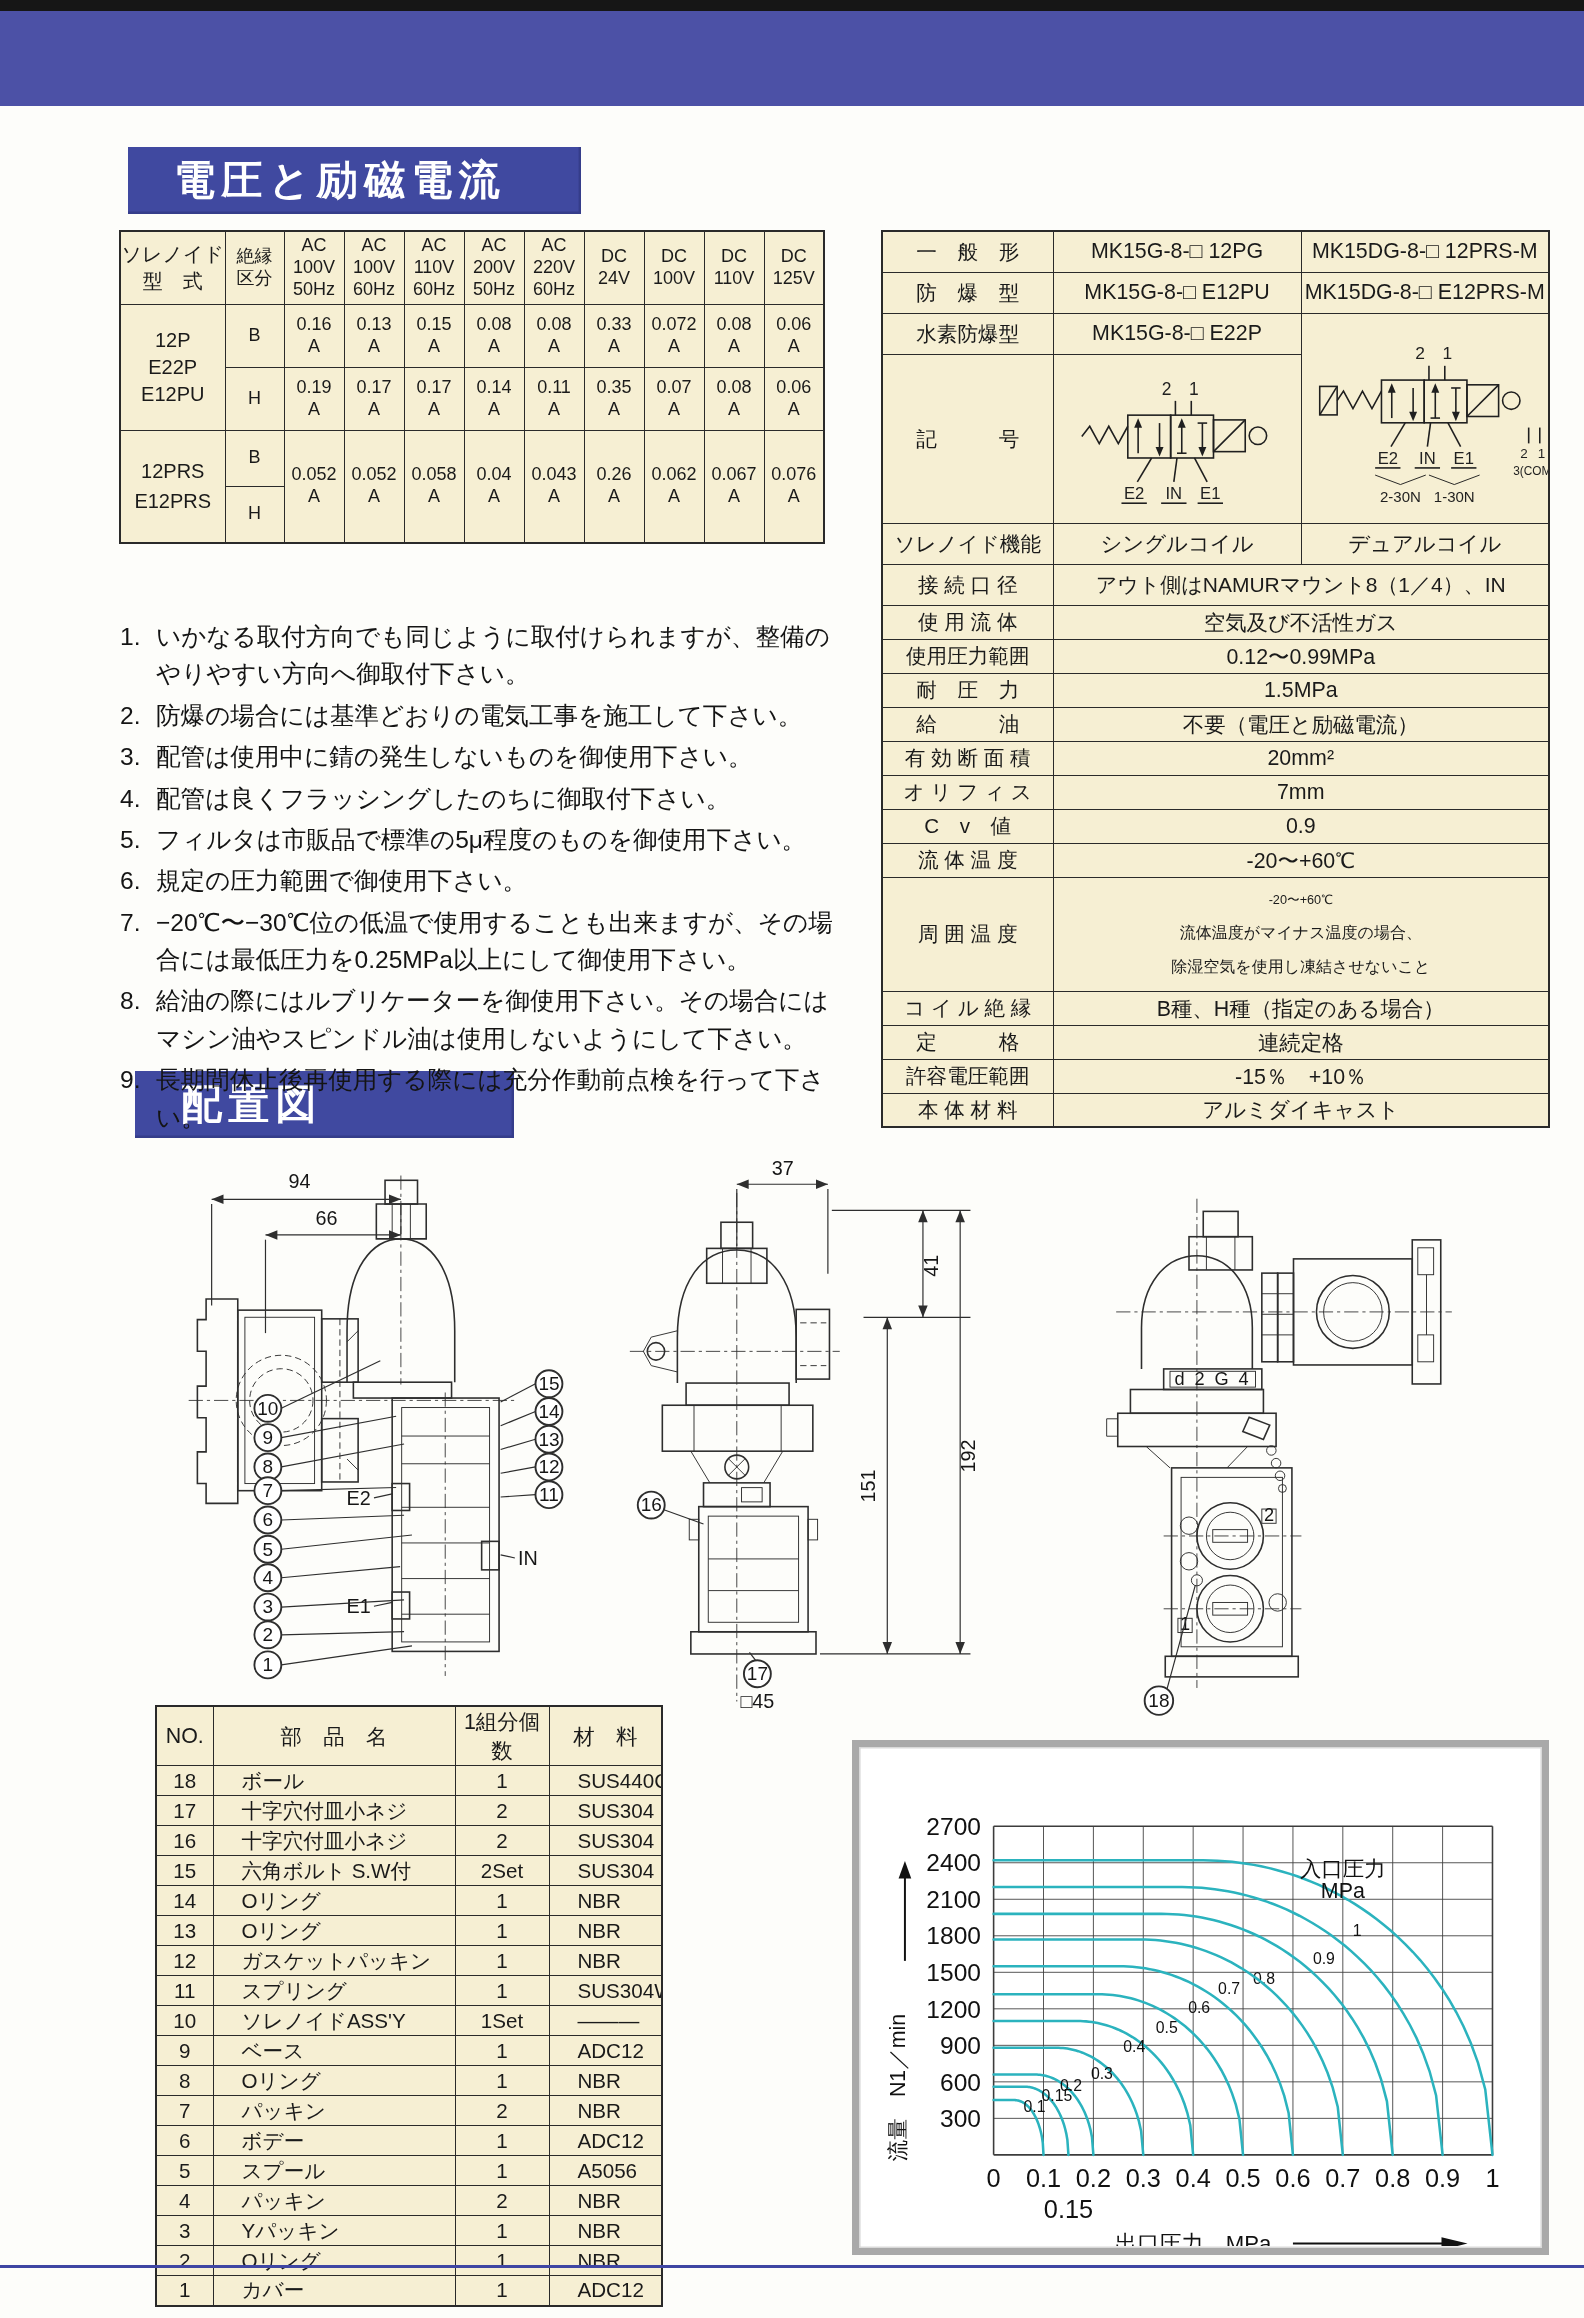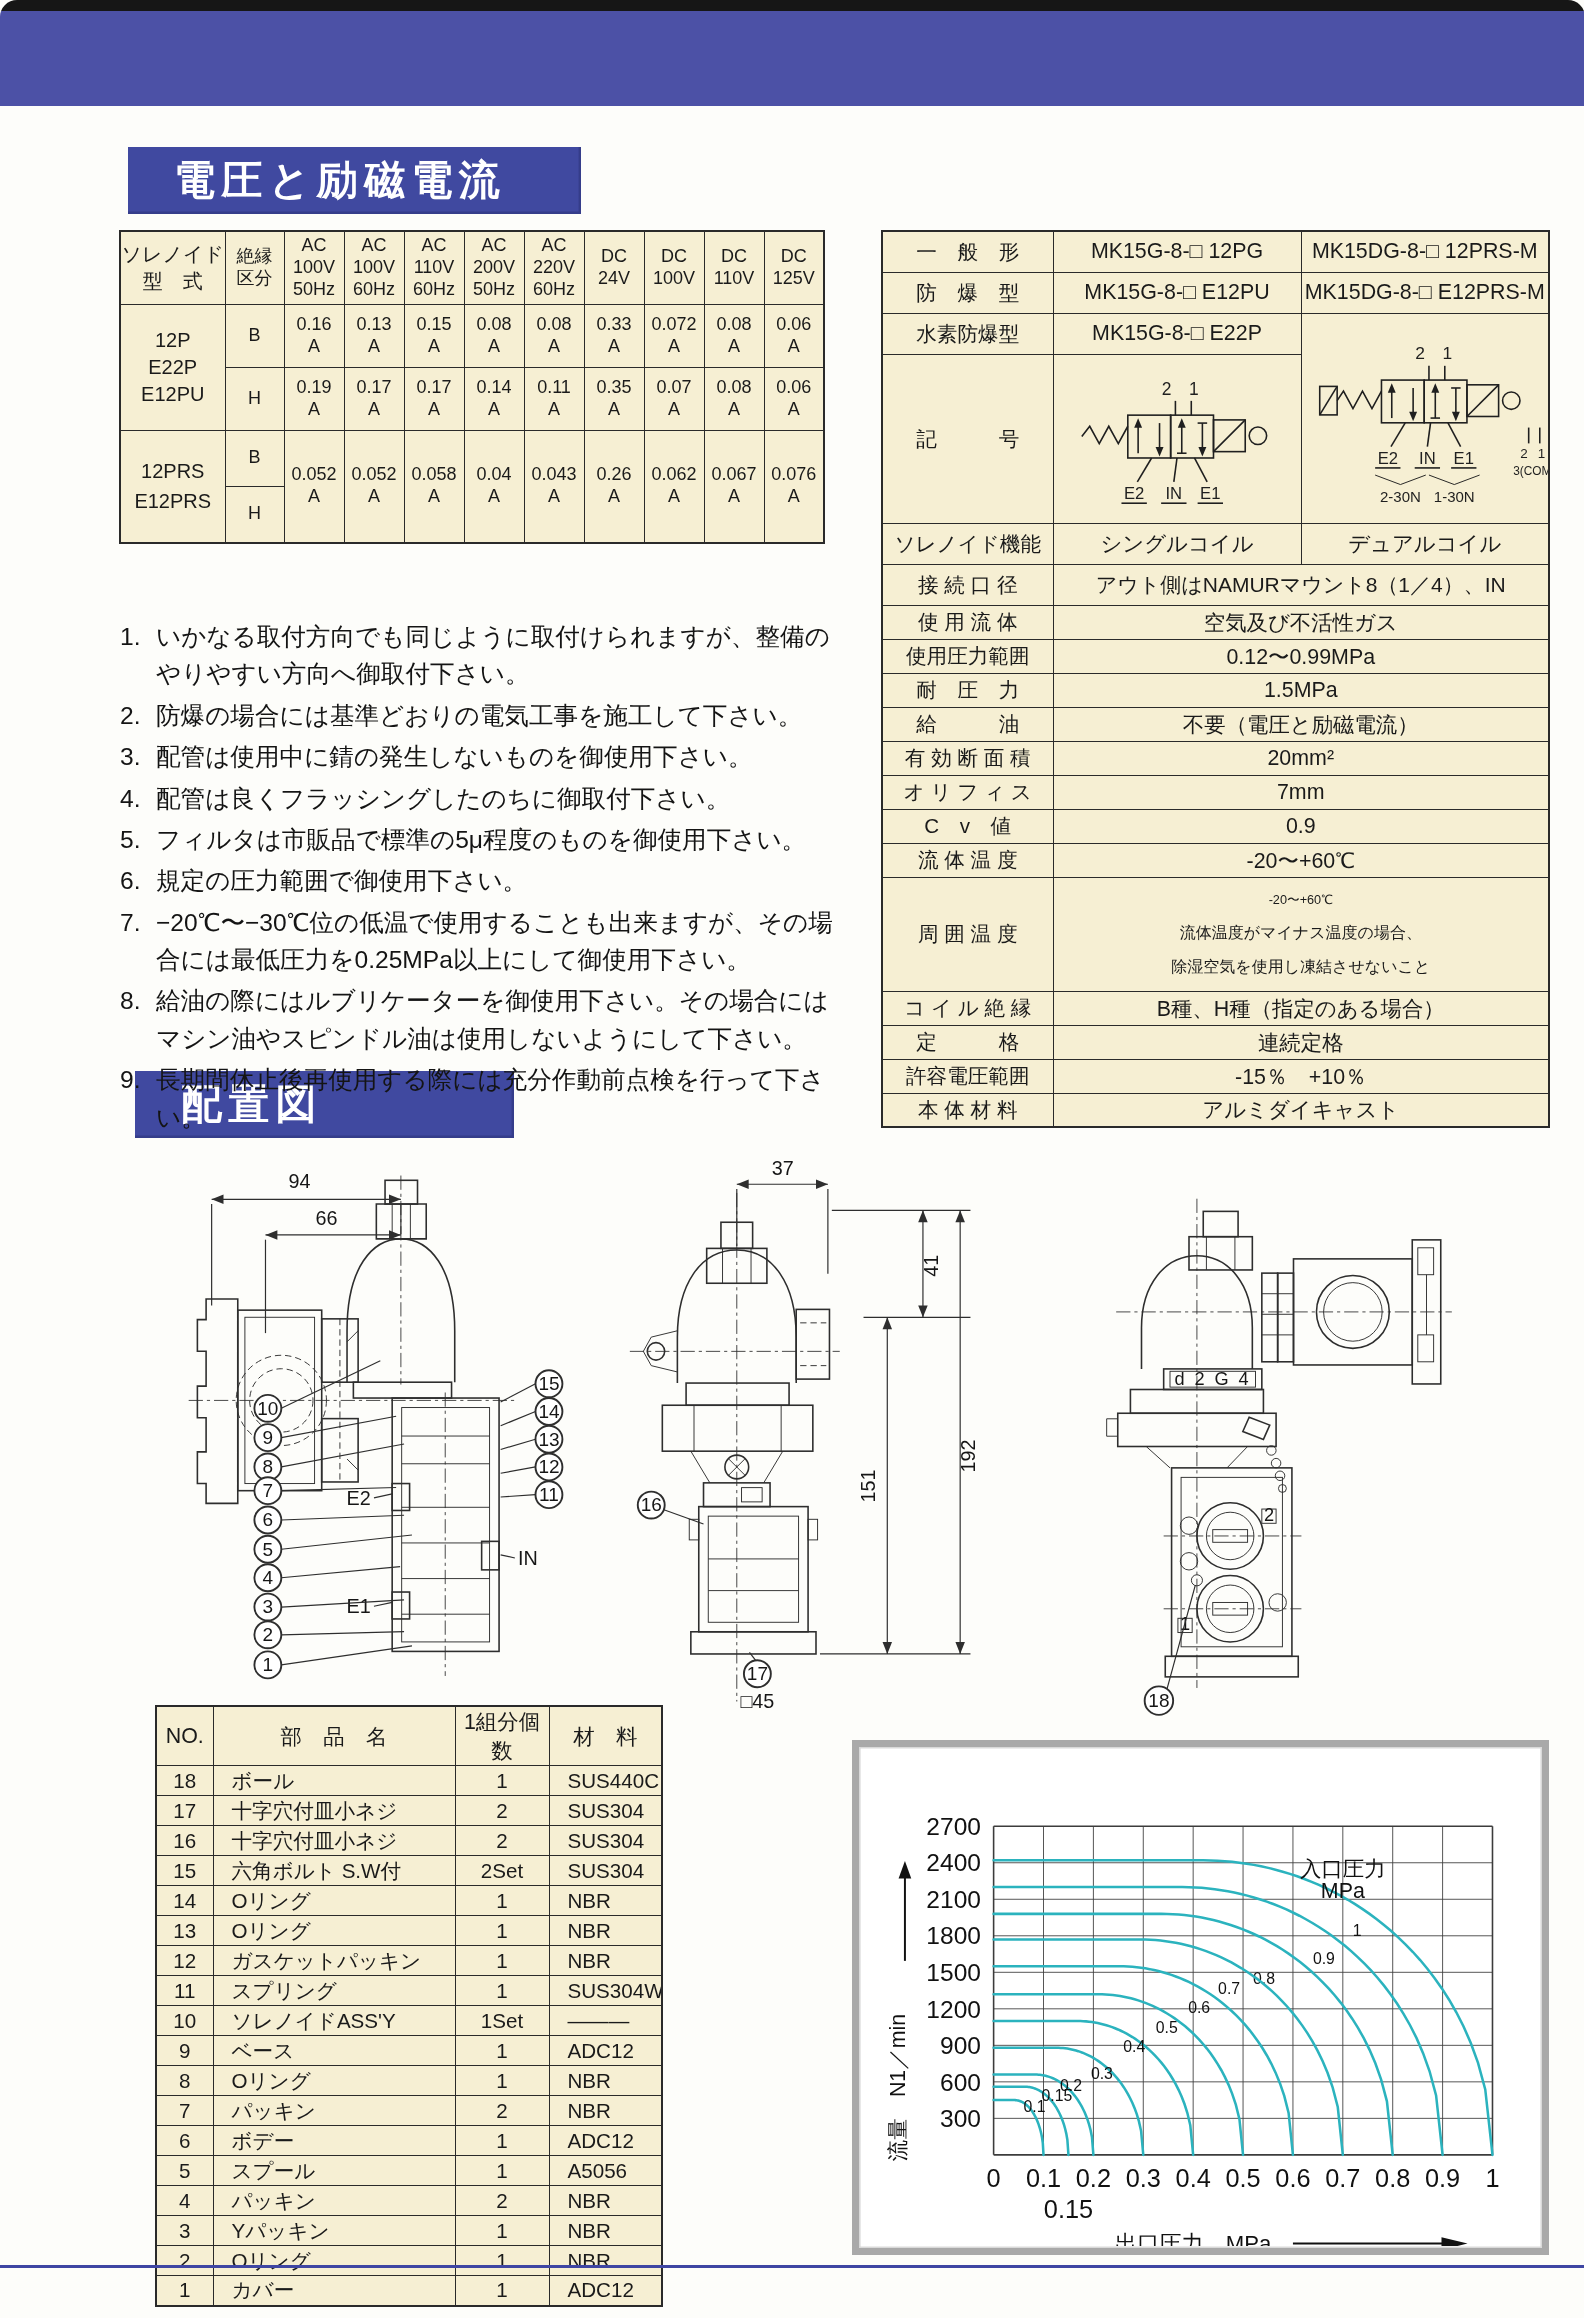--- a/index.html
+++ b/index.html
@@ -1,17 +1,17 @@
 <!DOCTYPE html>
 <html style="font-size:12.7px"><head>
 <meta charset="utf-8">
 <style>
   * { margin:0; padding:0; box-sizing:border-box; }
   html,body { width:1585px; height:2319px; background:#fdfdfa; font-family:"Liberation Sans",sans-serif; }
-  #page { position:absolute; top:0; left:0; width:1585px; height:2319px; background:#fdfdfa; overflow:hidden;border-radius:17px; }
+  #page { position:absolute; top:0; left:0; width:1585px; height:2319px; background:#fdfdfa; overflow:hidden; }
 
   .topstrip { position:absolute; left:0; top:0; width:1585px; height:11px; background:#161616; }
   .band { position:absolute; left:0; top:11px; width:1585px; height:95px; background:#4c51a6; }
 
   .sechead { position:absolute; background:#4049a0; color:#fff; font-weight:bold;
              font-size:41px; letter-spacing:6.3px; display:flex; align-items:center; padding-left:46px;
              box-shadow:inset -2.4px -2.4px 0 #353d8a; }
 
   table { border-collapse:collapse; table-layout:fixed; background:#f6efd3; position:absolute; }
   td, th { border:1.6px solid #2a2a2a; text-align:center; vertical-align:middle; color:#1a1a1a;
@@ -19,21 +19,21 @@
   #current-table { left:119px; top:230px; width:705px; border:2.4px solid #2a2a2a; }
   #current-table td { font-size:18px; line-height:1.22; }
   #current-table td.model { font-size:20px; line-height:1.35; }
   #spec-table { left:881px; top:230px; width:667px; border:2.4px solid #2a2a2a; }
   #spec-table td.lab { font-size:20.6px; }
   #spec-table td.val { font-size:21.4px; }
   #spec-table td.tight { font-size:21px; }
   #spec-table .subnote { font-size:16px; line-height:1.25; display:block; }
   #parts-table { left:155px; top:1693px; width:506px; border:2.4px solid #2a2a2a;margin-top:12px; }
   #parts-table td { font-size:20.6px; height:30px; }
-  #parts-table td.nm, #parts-table td.mt { text-align:left; padding-left:18px; }
+  #parts-table td.nm, #parts-table td.mt { text-align:left; padding-left:28px; }
   #parts-table tr.hd td { height:49px; font-size:21.4px; }
 
   #notes { position:absolute; left:120px; top:618px; width:723px; }
   .note-item { display:flex; font-size:24.6px; line-height:1.52; color:#141414; margin-bottom:4px; }
   .note-num { width:36px; flex:0 0 36px; }
   .note-text { flex:1; }
 
   svg.draw { position:absolute; }
   .oln { fill:none; stroke:#2e2e2e; stroke-width:2; }
   .tn  { stroke-width:1.2; }

